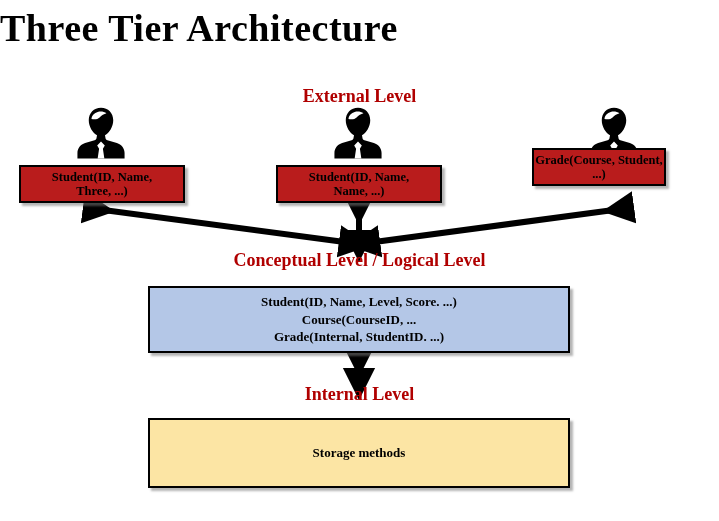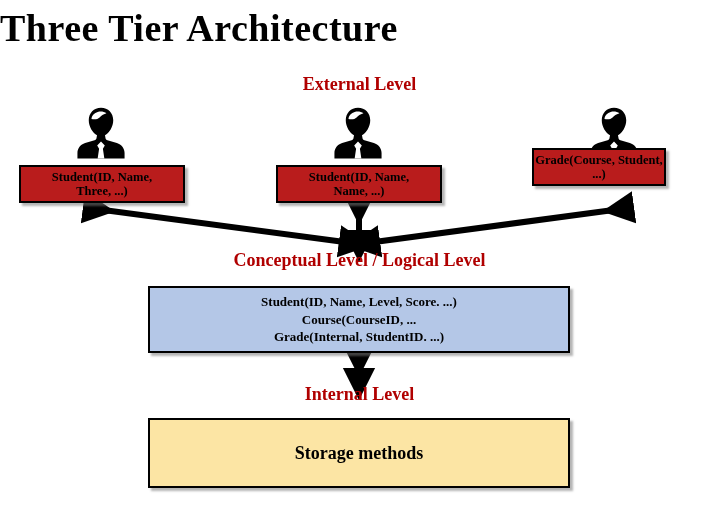--- a/index.html
+++ b/index.html
@@ -38,21 +38,21 @@
     position: absolute;
     width: 719px;
     left: 0;
     text-align: center;
     font-size: 18px;
     font-weight: bold;
     font-family: "Liberation Serif", "DejaVu Serif", serif;
     color: #b00000;
     white-space: nowrap;
   }
-  #label-external { top: 74px; }
+  #label-external { top: 86px; }
   #label-conceptual { top: 250px; }
   #label-internal { top: 384px; }
 
   .person-icon {
     position: absolute;
     width: 58px;
     height: 58px;
   }
   .person-icon svg { display: block; width: 100%; height: 100%; }
 
@@ -76,21 +76,21 @@
     font-size: 12.5px;
     height: 38px;
   }
   .box-blue {
     background: #b4c7e7;
     font-size: 13px;
     line-height: 1.35;
   }
   .box-yellow {
     background: #fce5a4;
-    font-size: 18px;
+    font-size: 13px;
     line-height: 1.35;
   }
   .box .line { display: block; }
 
   #box-student-level { left: 19px;  top: 165px; width: 166px; }
   #box-student-score { left: 276px; top: 165px; width: 166px; }
   #box-grade        { left: 532px; top: 148px; width: 134px; }
 
   #box-conceptual { left: 148px; top: 286px; width: 422px; height: 67px; }
   #box-internal   { left: 148px; top: 418px; width: 422px; height: 70px; }

